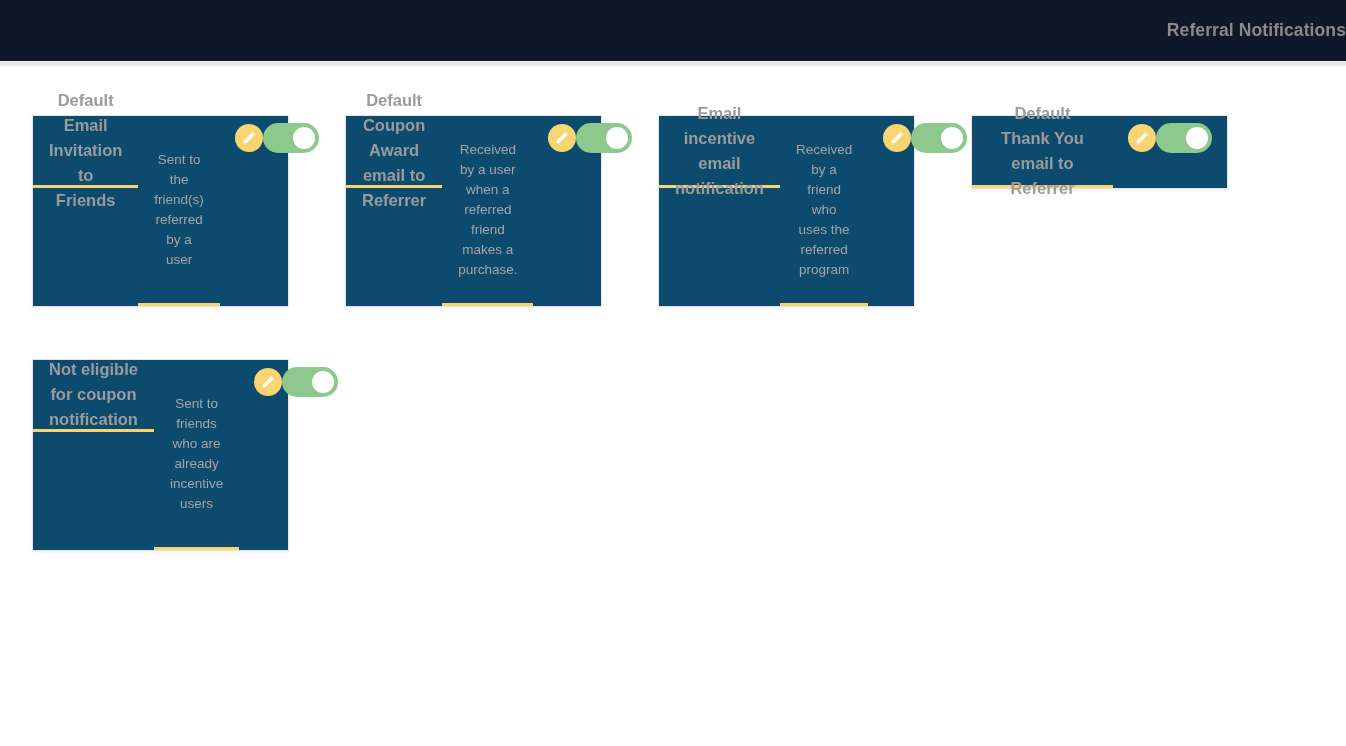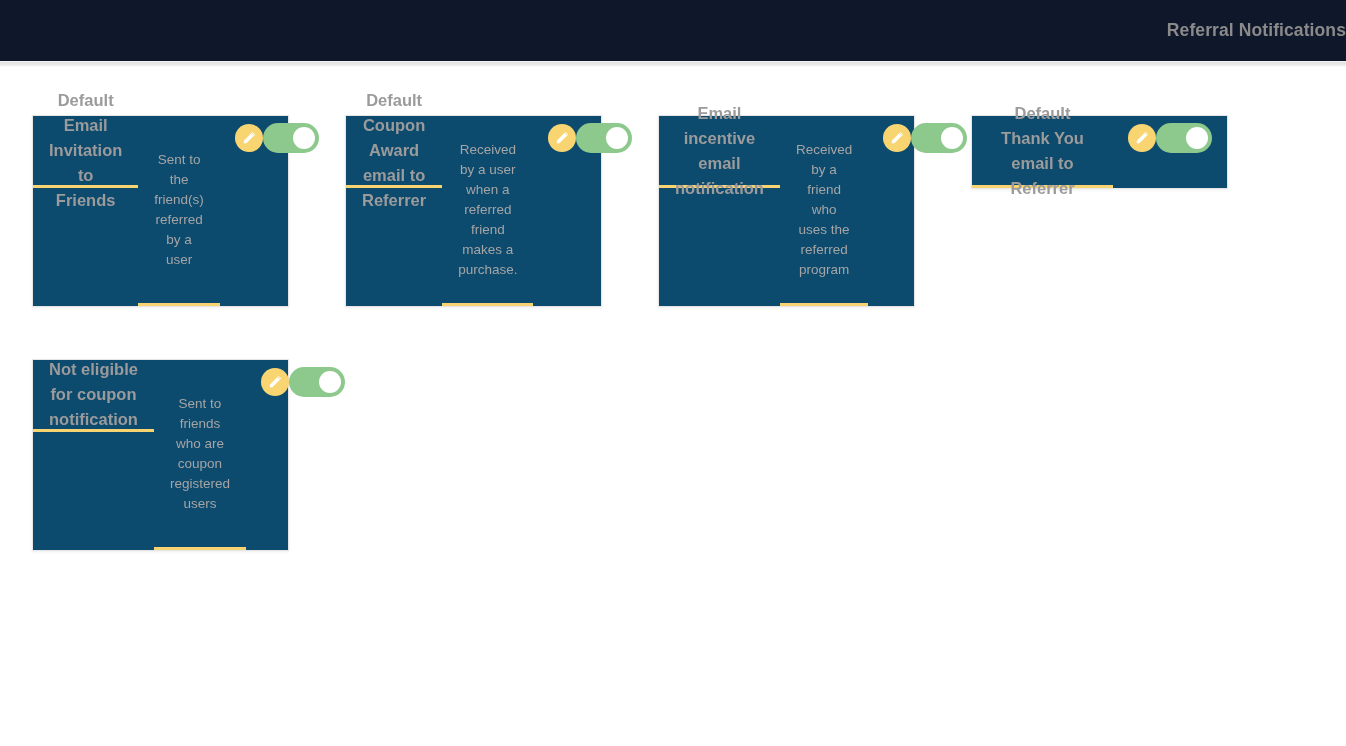--- a/index.html
+++ b/index.html
@@ -222,21 +222,21 @@
       </div>
     </div>
   </div>
 
   <div class="card-slot">
     <div class="card">
       <div class="card-header">
         <div class="card-title">Not eligible for coupon notification</div>
       </div>
       <div class="card-body">
-        <div class="card-text">Sent to friends who are coupon registered users</div>
+        <div class="card-text">Sent to friends who are already incentive users</div>
       </div>
       <div class="card-footer">
         <div class="edit-icon">
           <svg width="16" height="16" viewBox="0 0 16 16" aria-hidden="true">
             <path d="M11.4 1.9 L14.1 4.6 L5.6 13.1 L2.2 14.0 L3.1 10.6 Z" fill="#ffffff"></path>
             <path d="M2.6 12.5 L3.7 13.6 L2.2 14.0 Z" fill="#e8c25f"></path>
             <path d="M10.6 2.7 L13.3 5.4" stroke="#f9d571" stroke-width="0.9" fill="none"></path>
           </svg>
         </div>
         <div class="toggle">

